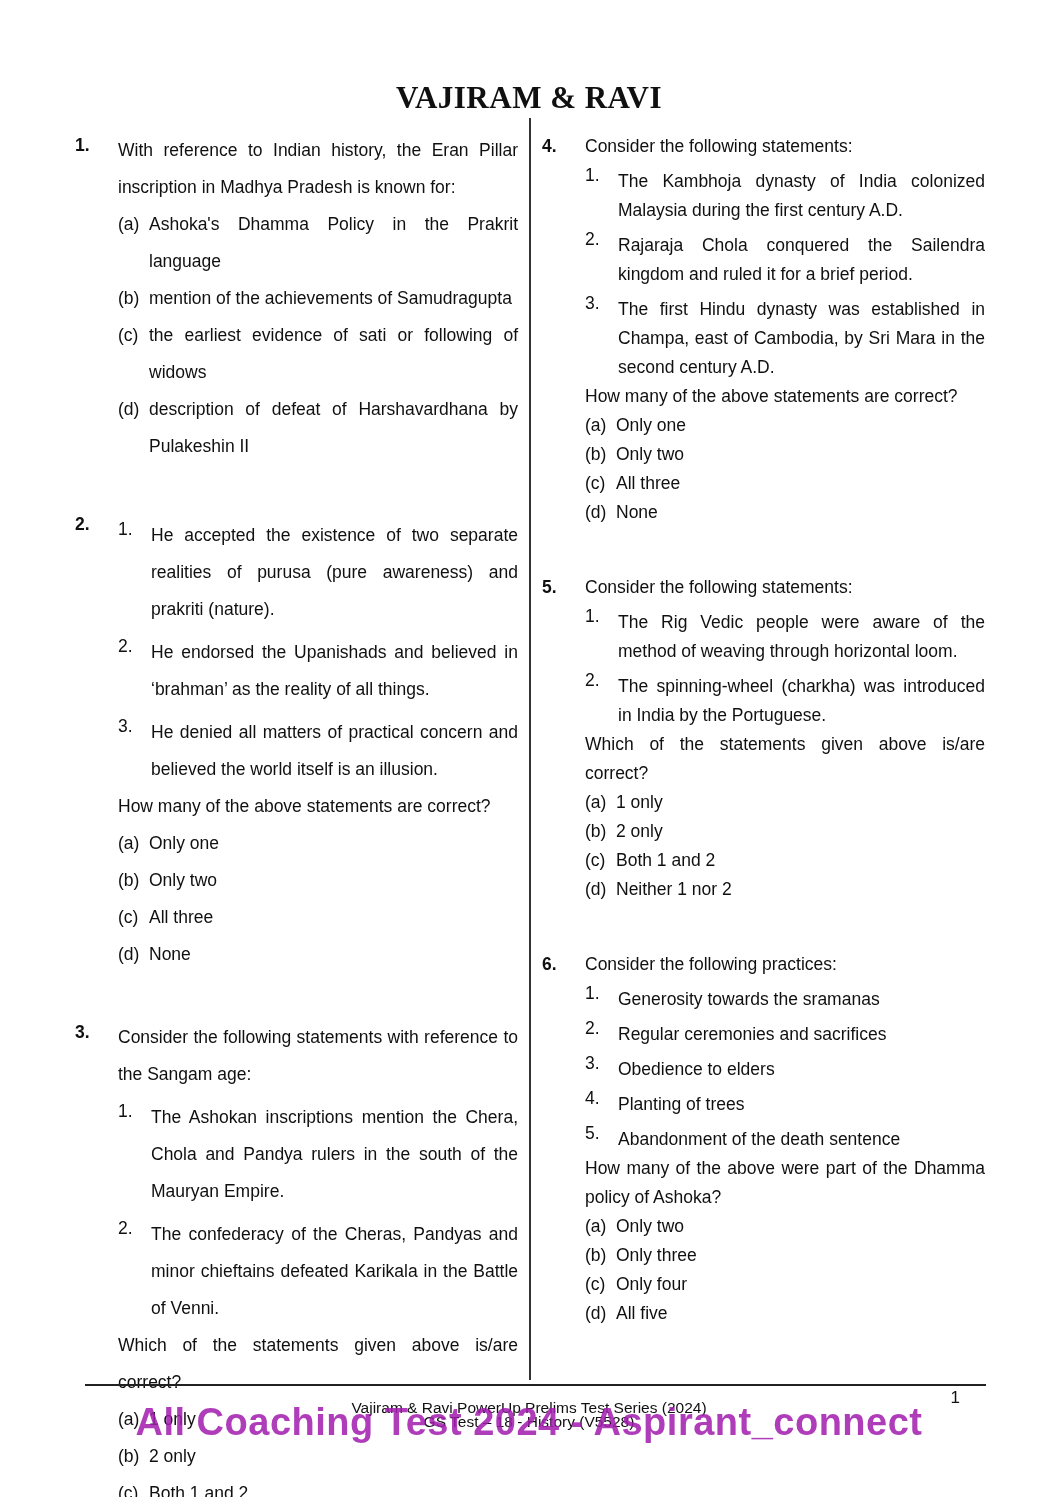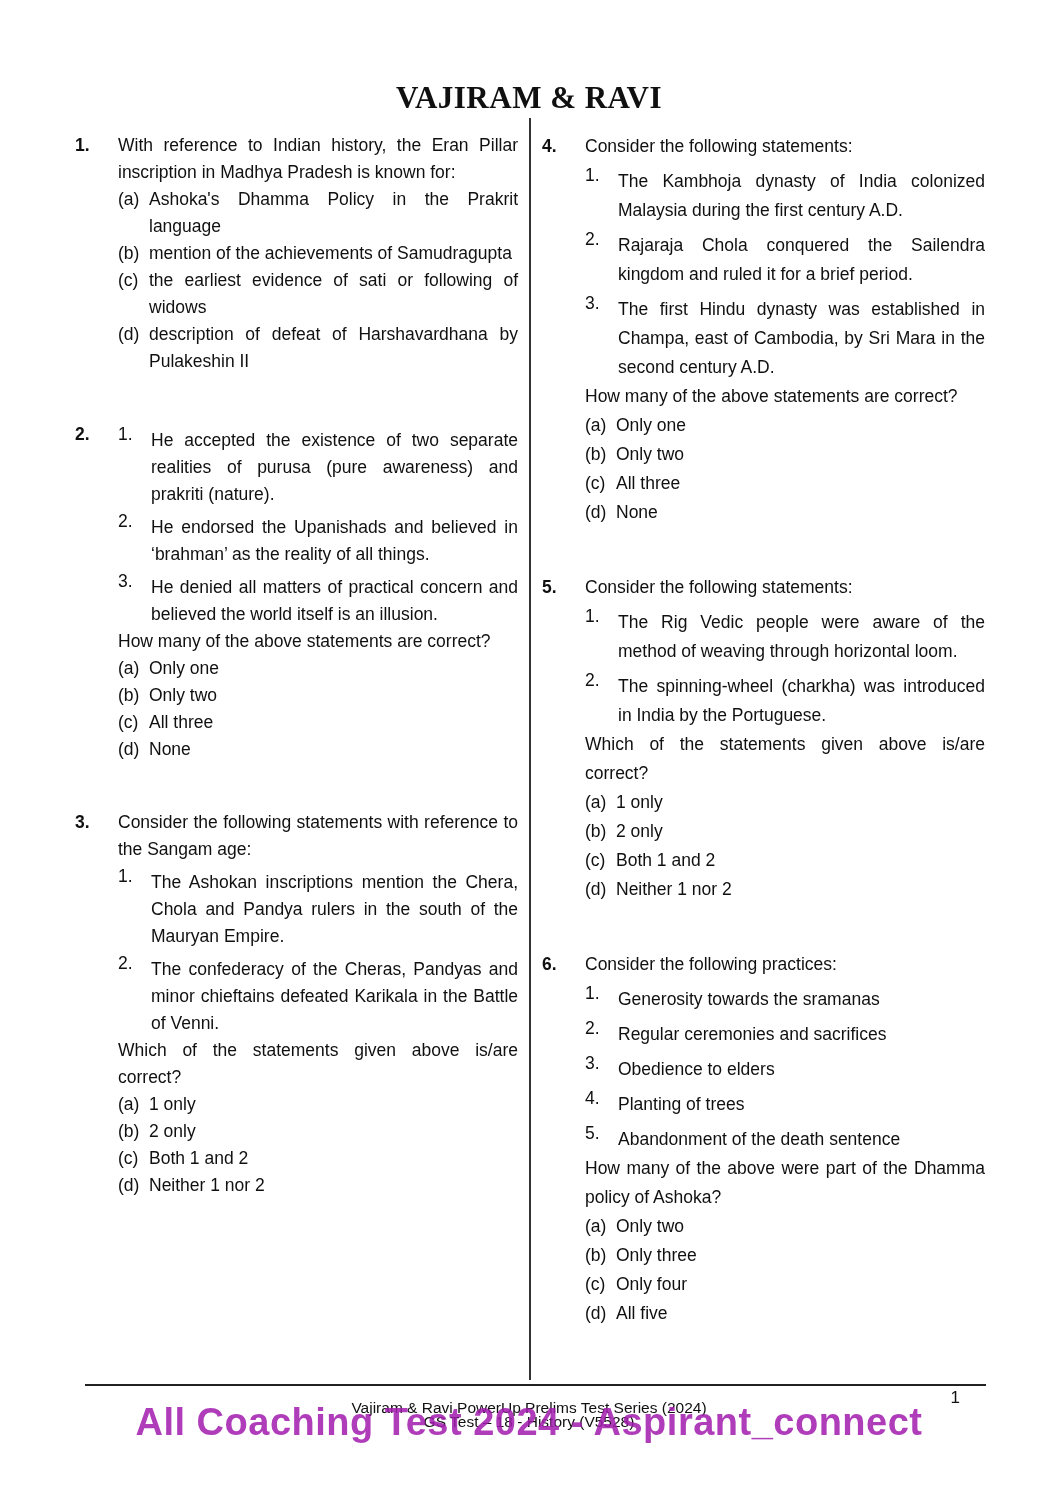--- a/index.html
+++ b/index.html
@@ -17,21 +17,21 @@
   .brand {
     font-family: "Liberation Serif", serif;
     font-weight: 700; font-size: 31px; letter-spacing: .5px;
     padding: 0 14px; white-space: nowrap;
   }
   .columns { display: flex; gap: 24px; padding: 16px 73px 0 75px; }
   .col { flex: 1; min-width: 0; }
   .question { display: flex; margin-bottom: 46px; }
   .question:last-child { margin-bottom: 0; }
   .qnum { width: 43px; flex: none; font-weight: 700; font-size: 17.5px; line-height: 27px; }
-  .qbody { flex: 1; font-size: 17.5px; line-height: 27px; }
+  .qbody { flex: 1; font-size: 17.5px; line-height: 37px; }
   .col-right .qnum, .col-right .qbody { line-height: 29px; }
   .intro, .stem { text-align: justify; }
   .srow, .orow { display: flex; }
   .slabel { width: 33px; flex: none; }
   .stext { flex: 1; text-align: justify; margin-top: 6px; }
   .olabel { width: 31px; flex: none; }
   .otext { flex: 1; text-align: justify; }
   .divider { position: absolute; left: 529px; top: 118px; width: 2px; height: 1262px; background: #333; }
   .footer-rule { position: absolute; left: 85px; right: 72px; top: 1384px; border-top: 2px solid #222; }
   .footer-line1 { position: absolute; left: 0; right: 0; top: 1391px; text-align: center; font-size: 15.5px; margin-top: 8px; }

